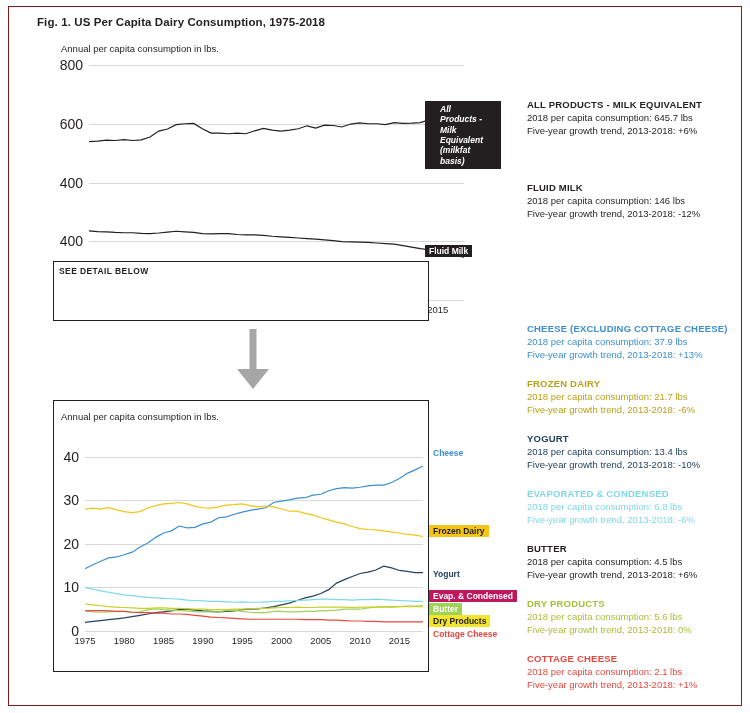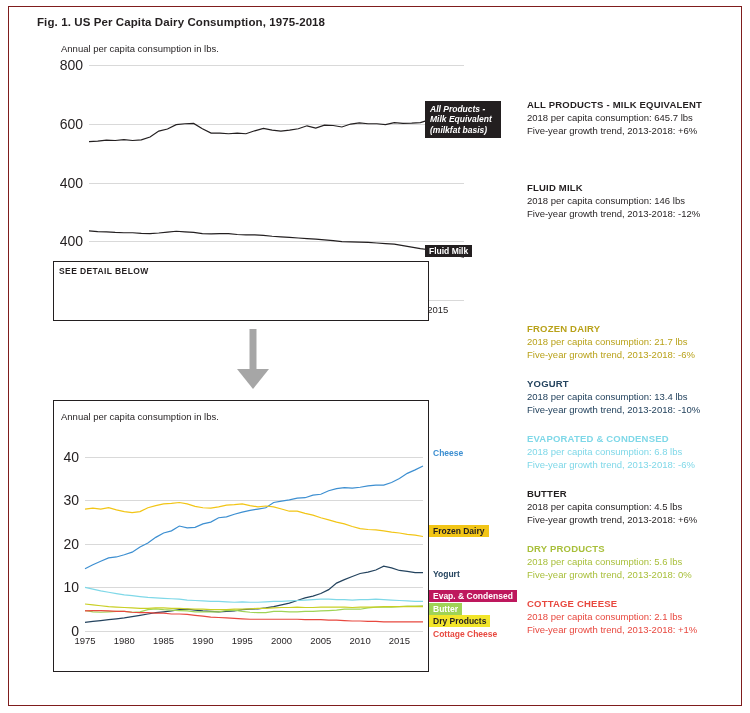--- a/index.html
+++ b/index.html
@@ -72,21 +72,21 @@
   .linelabel {
     position: absolute;
     font-size: 8.5px;
     font-weight: bold;
     padding: 1px 4px;
     line-height: 1.22;
     white-space: nowrap;
     box-sizing: border-box;
   }
   .lbl-allproducts {
-    background: #231f20; color: #ffffff; font-style: italic; padding: 3px 5px;
+    background: #231f20; color: #ffffff; font-style: italic; padding: 3px 15px;
     white-space: normal; width: 76px; font-size: 8.5px;
   }
   .lbl-fluidmilk { background: #231f20; color: #ffffff; }
   .lbl-cheese { background: #ffffff; color: #3d8fd1; }
   .lbl-frozen { background: #f2c516; color: #231f20; }
   .lbl-yogurt { background: #ffffff; color: #24435e; }
   .lbl-evap { background: #be185d; color: #ffffff; }
   .lbl-butter { background: #9fd356; color: #ffffff; }
   .lbl-dry { background: #f2e52a; color: #231f20; }
   .lbl-cottage { background: #ffffff; color: #e8483f; }
@@ -217,20 +217,25 @@
     <div class="anno" style="margin-bottom:44px;">
       <div class="anno-title">ALL PRODUCTS - MILK EQUIVALENT</div>
       <div class="anno-line">2018 per capita consumption: 645.7 lbs</div>
       <div class="anno-line">Five-year growth trend, 2013-2018: +6%</div>
     </div>
     <div class="anno" style="margin-bottom:102px;">
       <div class="anno-title">FLUID MILK</div>
       <div class="anno-line">2018 per capita consumption: 146 lbs</div>
       <div class="anno-line">Five-year growth trend, 2013-2018: -12%</div>
     </div>
+    <div class="anno" style="margin-bottom:16px; color:#3d8fd1;">
+      <div class="anno-title">CHEESE (EXCLUDING COTTAGE CHEESE)</div>
+      <div class="anno-line">2018 per capita consumption: 37.9 lbs</div>
+      <div class="anno-line">Five-year growth trend, 2013-2018: +13%</div>
+    </div>
     <div class="anno" style="margin-bottom:16px; color:#b9a21a;">
       <div class="anno-title">FROZEN DAIRY</div>
       <div class="anno-line">2018 per capita consumption: 21.7 lbs</div>
       <div class="anno-line">Five-year growth trend, 2013-2018: -6%</div>
     </div>
     <div class="anno" style="margin-bottom:16px; color:#24435e;">
       <div class="anno-title">YOGURT</div>
       <div class="anno-line">2018 per capita consumption: 13.4 lbs</div>
       <div class="anno-line">Five-year growth trend, 2013-2018: -10%</div>
     </div>

